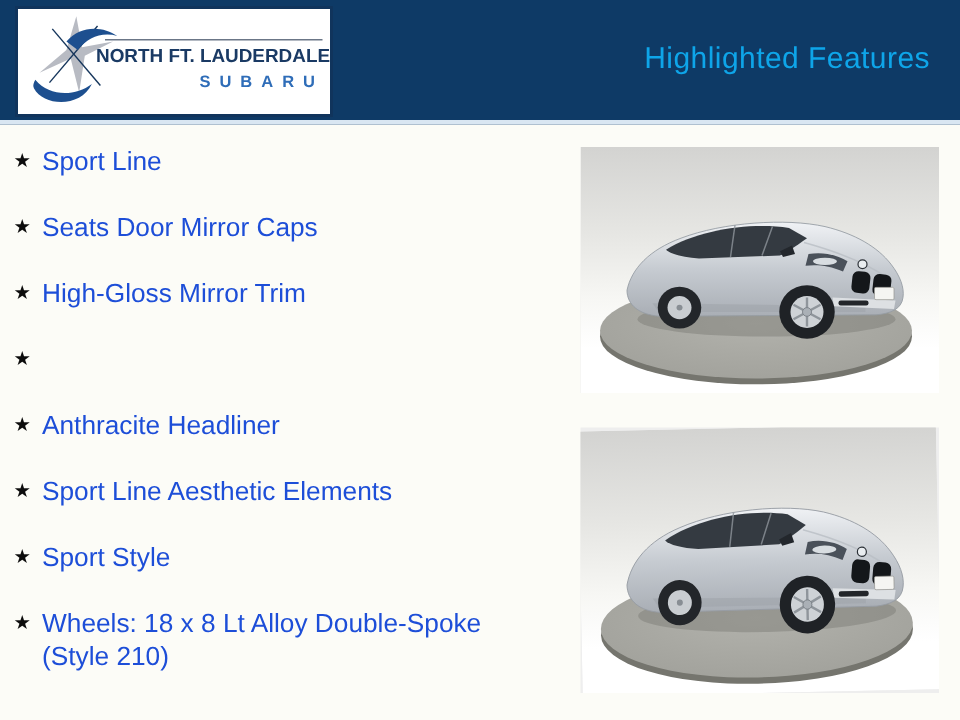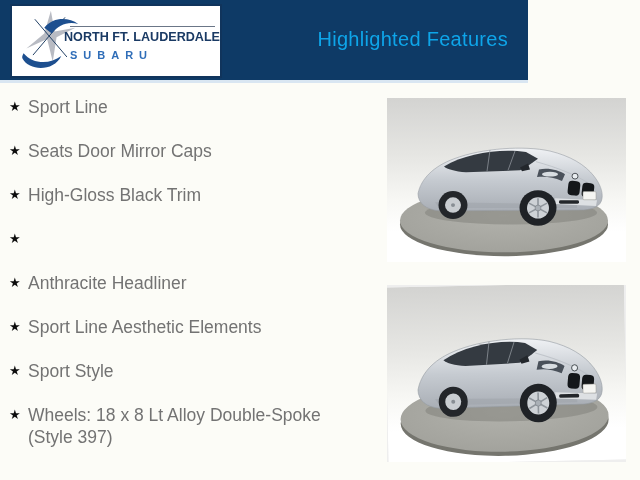--- a/index.html
+++ b/index.html
@@ -3,52 +3,52 @@
 <meta charset="utf-8">
 <style>
   html,body{margin:0;padding:0;}
   body{
     width:640px;height:480px;position:relative;overflow:hidden;
     background:#fcfcf7;
     font-family:"Liberation Sans","DejaVu Sans",sans-serif;
   }
   
   .header{
-    position:absolute;left:0;top:0;width:528px;height:80px;
+    position:absolute;left:0;top:0;width:640px;height:80px;
     background:#0e3a66;border-bottom:3px solid #d9e6f2;
   }
   .logo-box{
     position:absolute;left:10px;top:4px;width:208px;height:70px;
     background:#ffffff;border:2px solid #10345c;
   }
   .logo-icon{position:absolute;left:4px;top:0px;width:66px;height:68px;}
   .logo-rule{position:absolute;left:58px;right:5px;top:20px;height:1px;background:#6b7687;}
   .dealer-name{
     position:absolute;left:52px;top:24px;width:152px;text-align:center;
     font-size:12.6px;font-weight:bold;color:#1a3a64;white-space:nowrap;letter-spacing:0px;
   }
   .dealer-brand{
-    position:absolute;left:52px;top:43px;width:152px;text-align:left;
+    position:absolute;left:52px;top:43px;width:152px;text-align:right;
     font-size:11px;font-weight:bold;color:#2f6db8;letter-spacing:6px;text-indent:6px;white-space:nowrap;
   }
   .page-title{
     position:absolute;right:20px;top:28px;
     font-size:20px;color:#0ea5e9;letter-spacing:0.3px;
   }
   
   .features{
     position:absolute;left:9px;top:96px;width:372px;
     list-style:none;margin:0;padding:0;
   }
   .features li{display:flex;margin-bottom:22px;}
   .star{
     flex:none;width:19px;font-size:13px;line-height:22px;color:#0c0c0c;
   }
   .feat-text{
-    font-size:17.5px;line-height:22px;color:#737373;max-width:332px;
+    font-size:17.5px;line-height:22px;color:#1d4ed8;max-width:332px;
   }
   
   .photo{position:absolute;left:387px;background:#eee;}
   .photo svg{display:block;width:100%;height:100%;}
   .photo1{top:98px;width:239px;height:164px;}
   .photo2{top:285px;width:239px;height:177px;}
   .defs-holder{position:absolute;width:0;height:0;overflow:hidden;}
 </style>
 </head>
 <body>
@@ -125,40 +125,40 @@
   <li>
     <span class="star">★</span>
     <span class="feat-text">Sport Line</span>
   </li>
   <li>
     <span class="star">★</span>
     <span class="feat-text">Seats Door Mirror Caps</span>
   </li>
   <li>
     <span class="star">★</span>
-    <span class="feat-text">High-Gloss Black Trim</span>
+    <span class="feat-text">High-Gloss Mirror Trim</span>
   </li>
   <li>
     <span class="star">★</span>
   </li>
   <li>
     <span class="star">★</span>
     <span class="feat-text">Anthracite Headliner</span>
   </li>
   <li>
     <span class="star">★</span>
     <span class="feat-text">Sport Line Aesthetic Elements</span>
   </li>
   <li>
     <span class="star">★</span>
     <span class="feat-text">Sport Style</span>
   </li>
   <li>
     <span class="star">★</span>
-    <span class="feat-text">Wheels: 18 x 8 Lt Alloy Double-Spoke (Style 397)</span>
+    <span class="feat-text">Wheels: 18 x 8 Lt Alloy Double-Spoke (Style 210)</span>
   </li>
 </ul>
 
 <div class="photo photo1">
   <svg viewBox="0 0 239 170" preserveAspectRatio="none">
     <use href="#car-scene"></use>
   </svg>
 </div>
 <div class="photo photo2">
   <svg viewBox="0 0 239 170" preserveAspectRatio="none">

